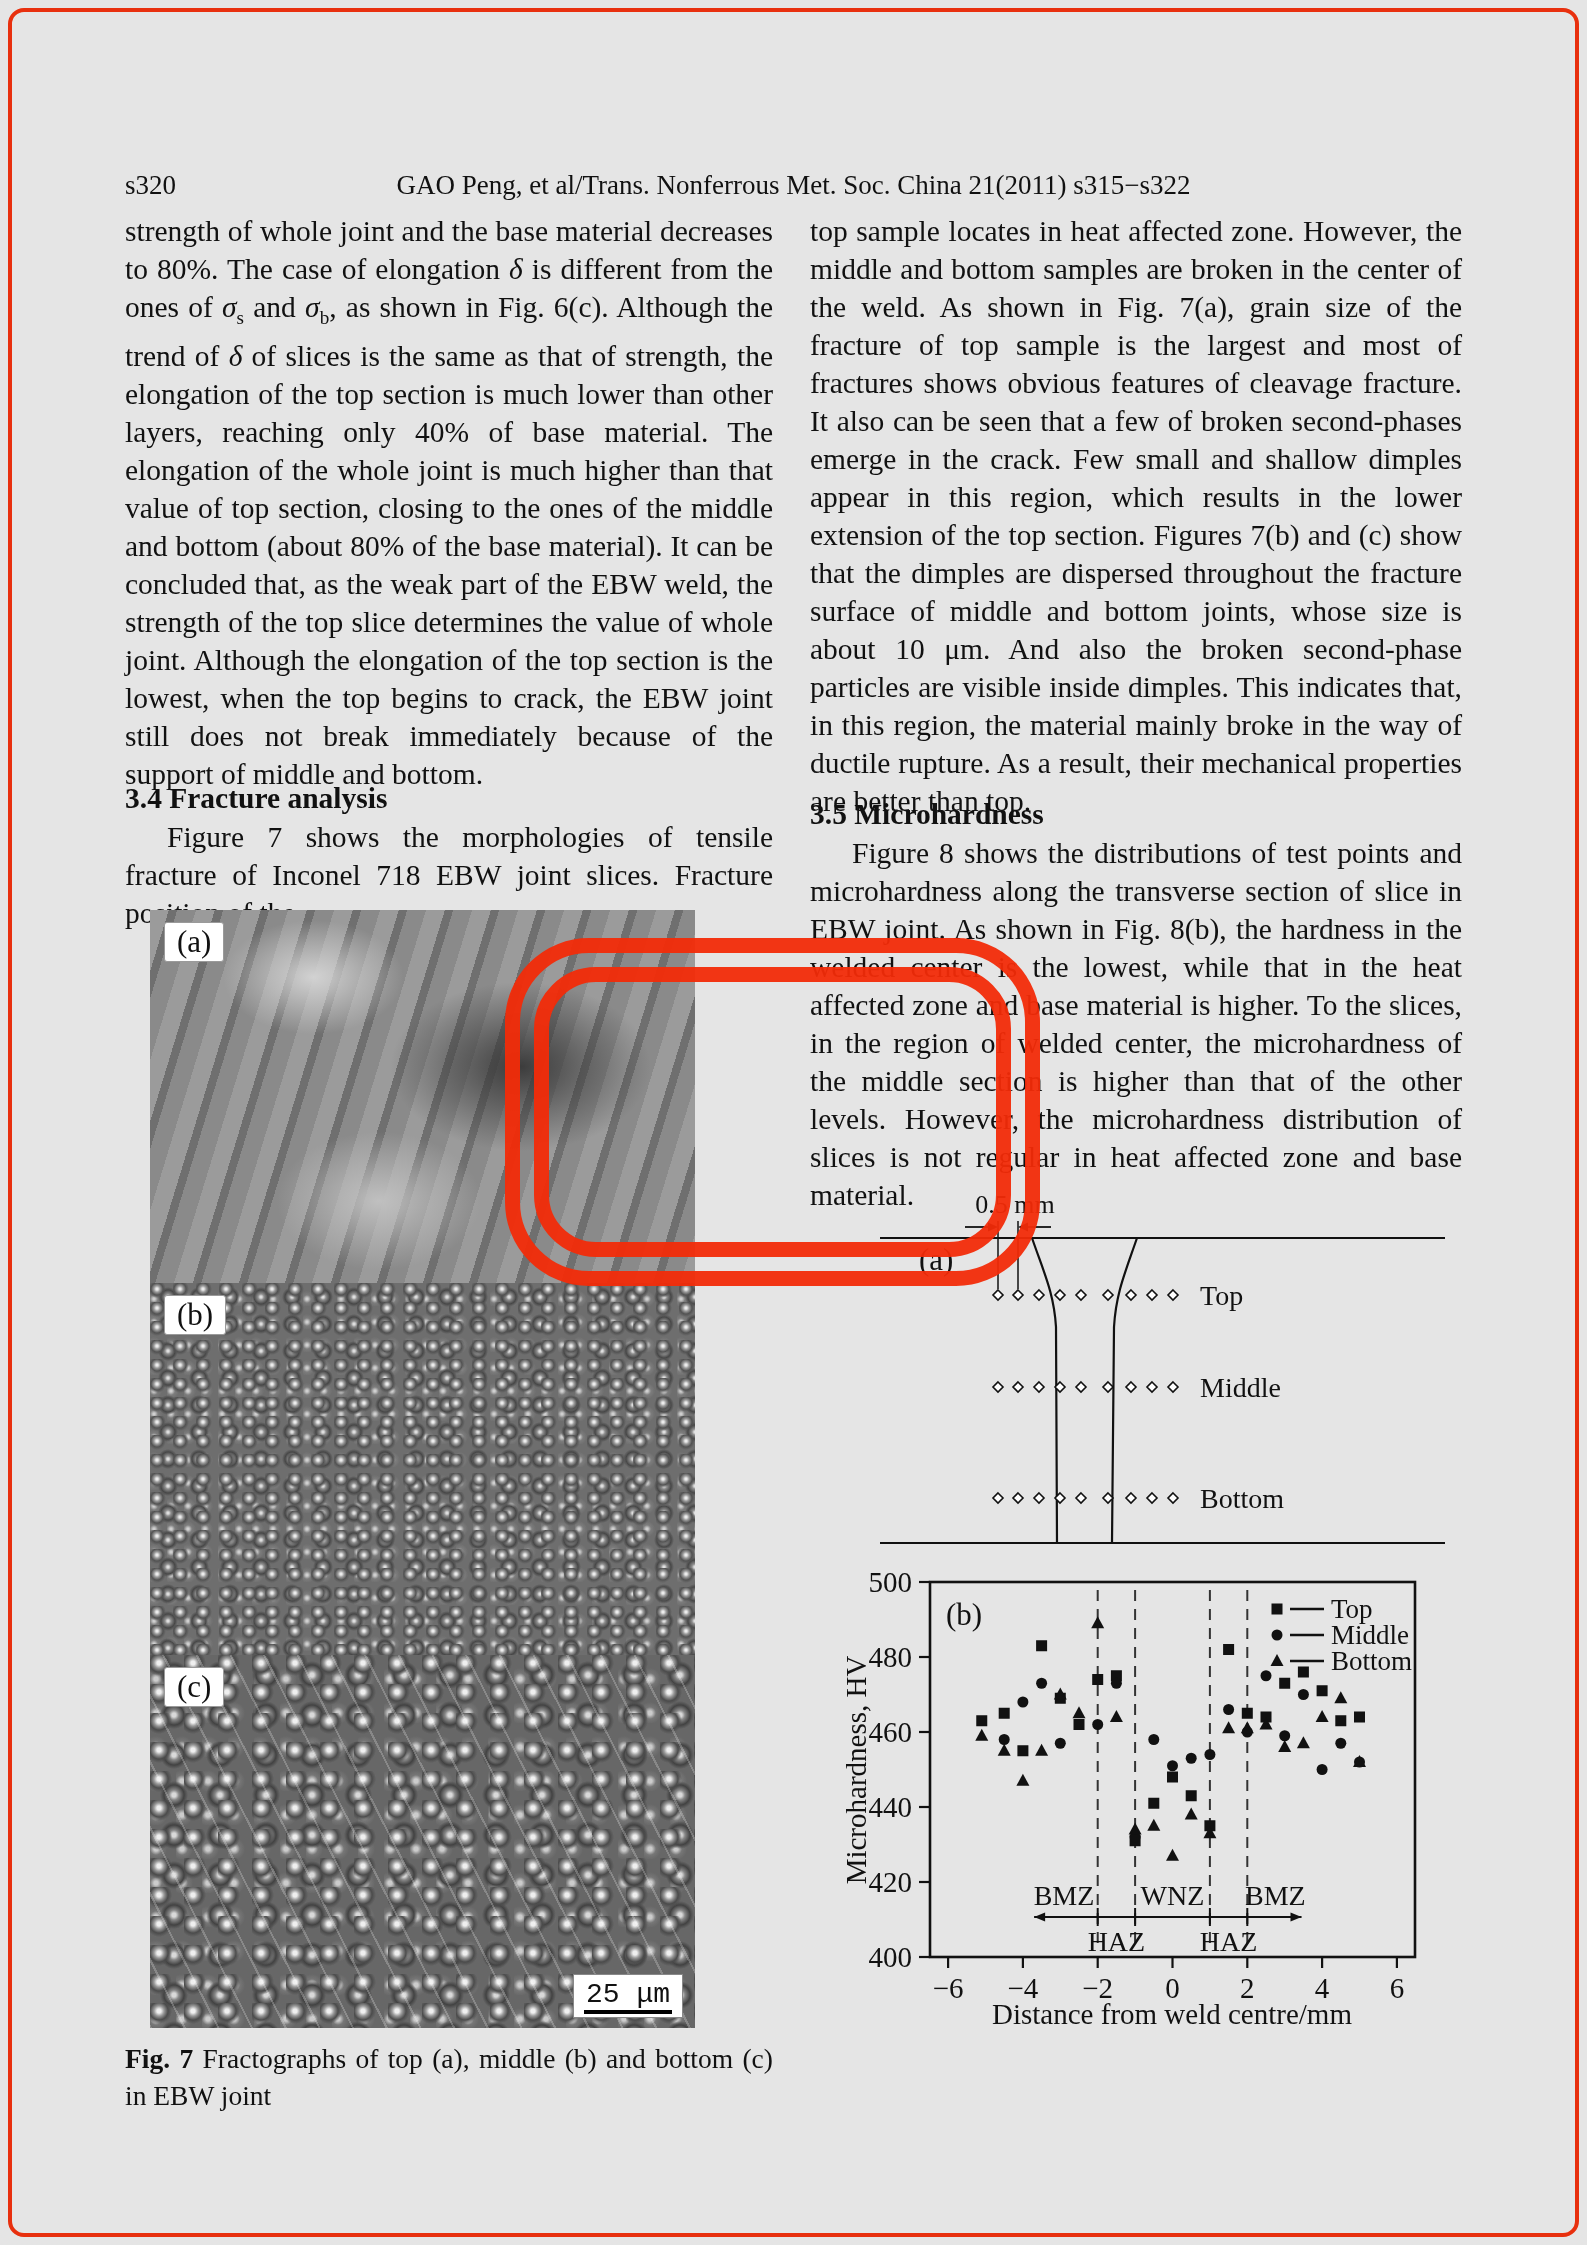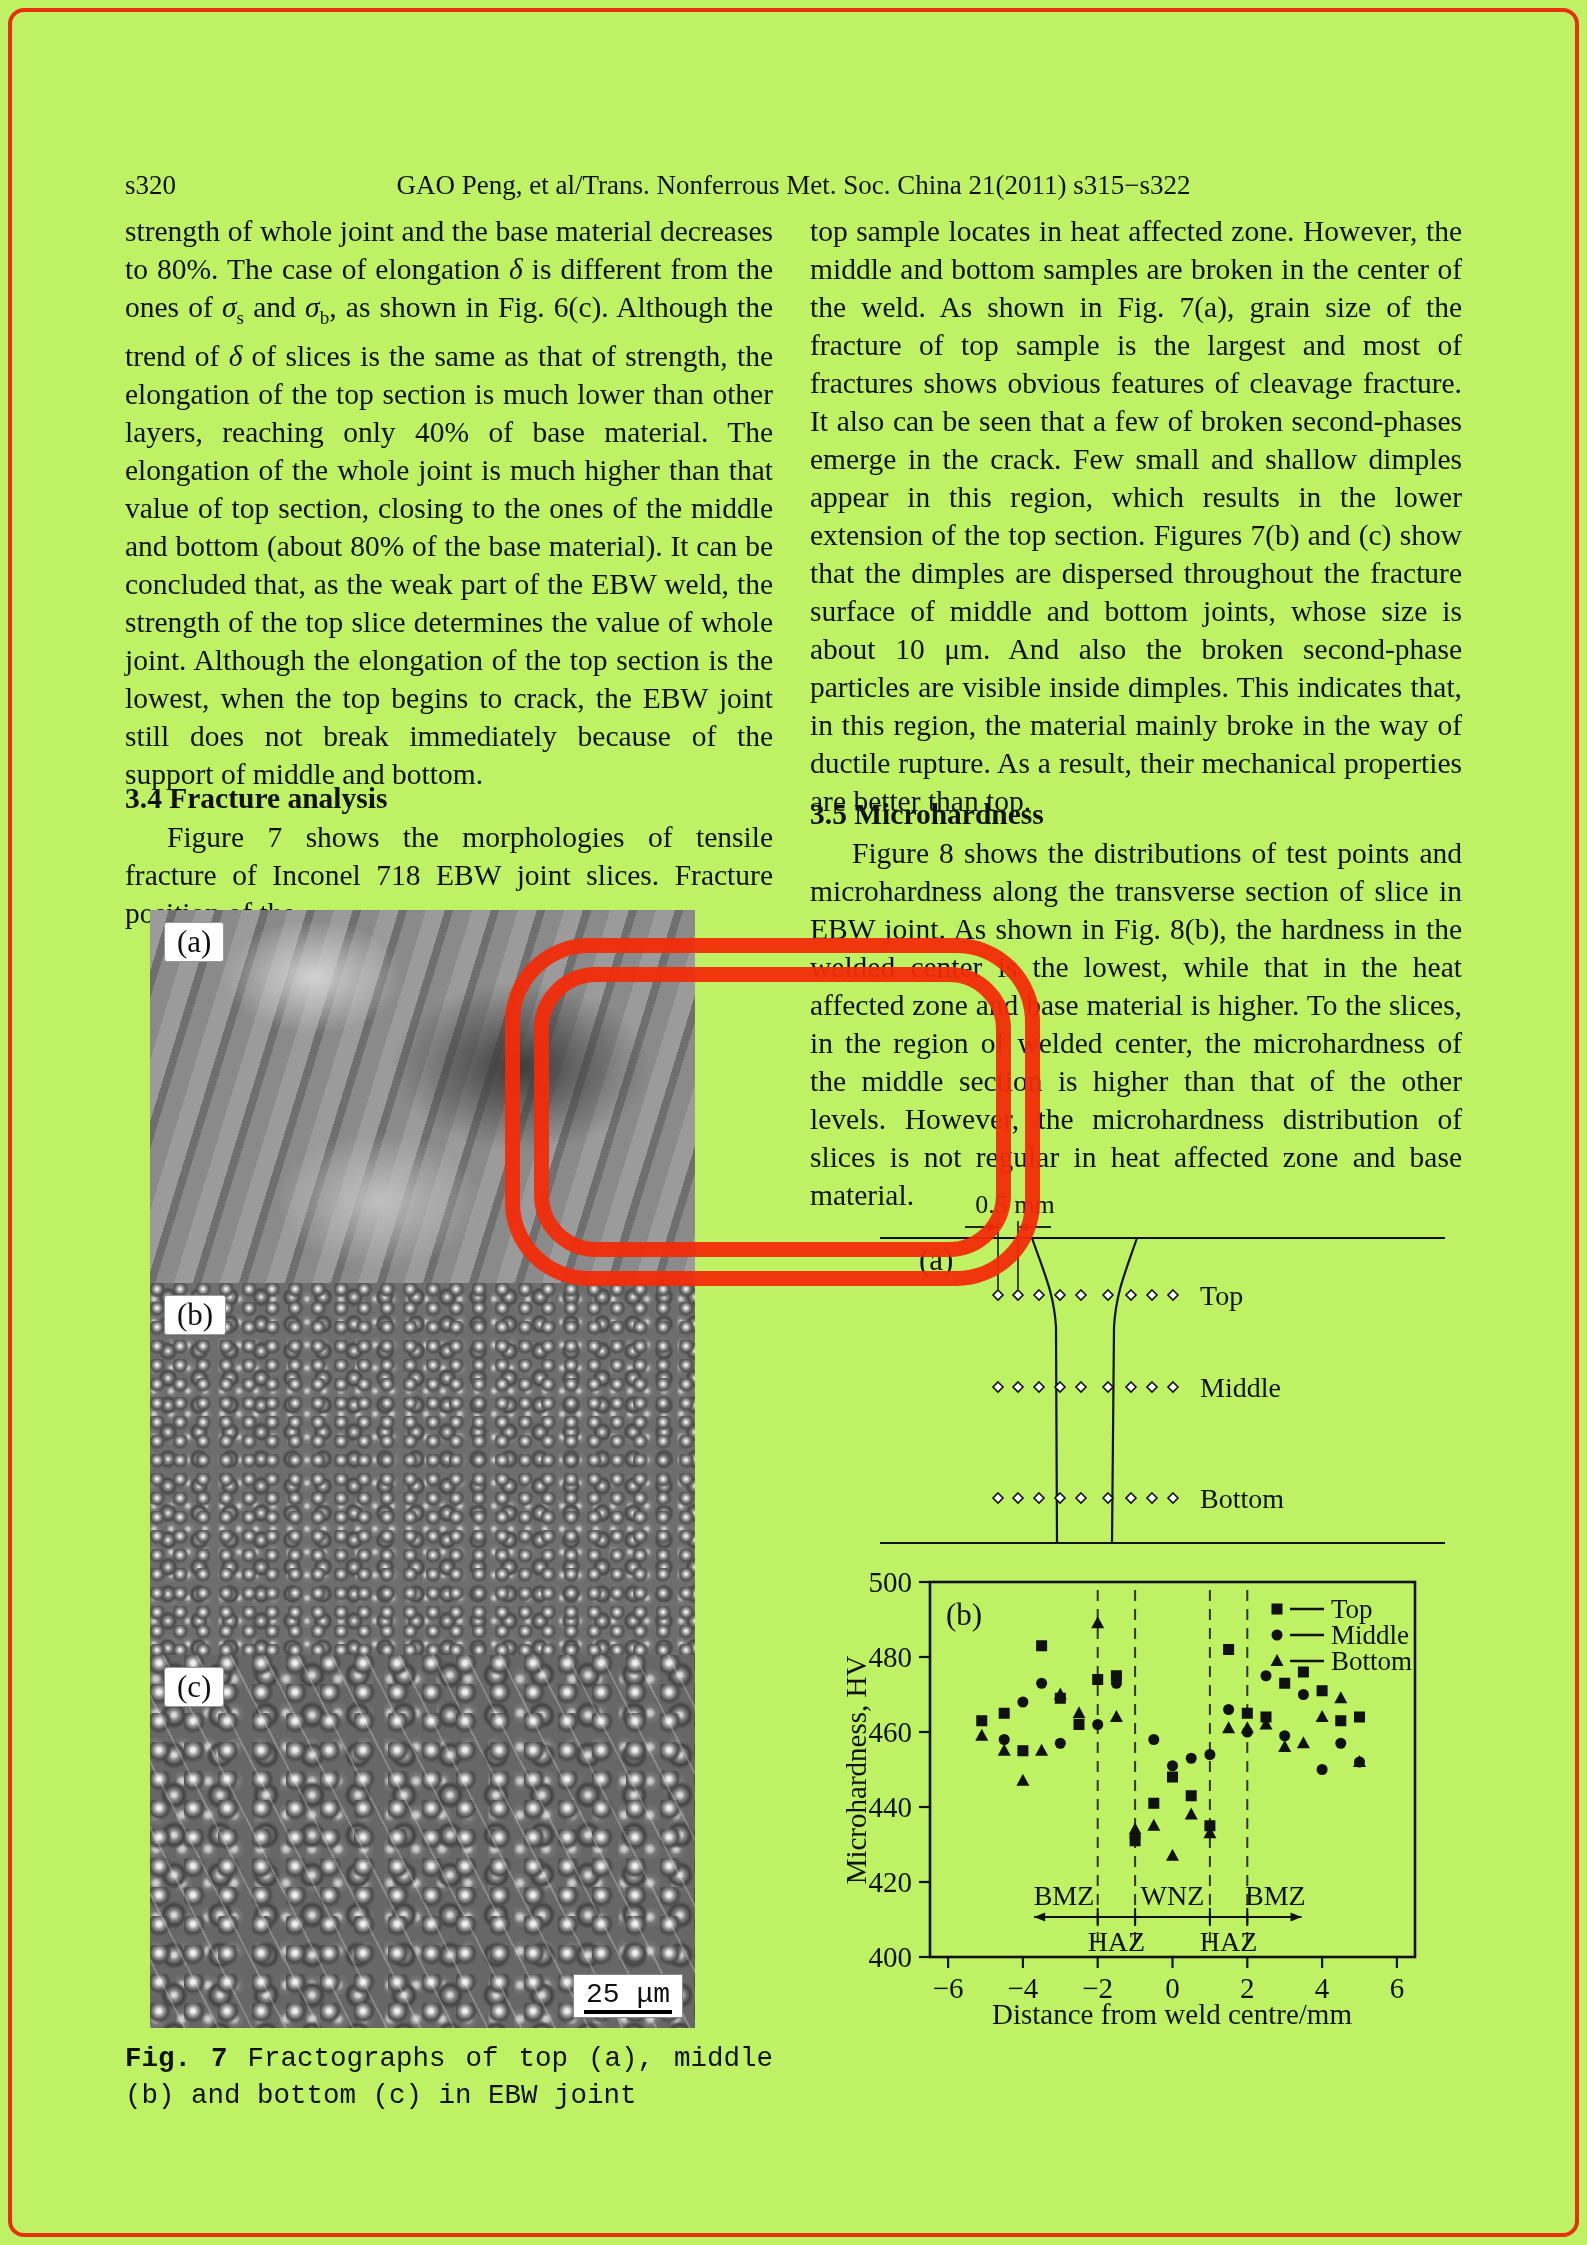--- a/index.html
+++ b/index.html
@@ -1,16 +1,16 @@
 <!DOCTYPE html>
 <html><head>
 <meta charset="utf-8">
 <style>
   html,body{margin:0;padding:0;background:#fff;}
-  .page{position:relative;width:1587px;height:2245px;background:#bef264;
+  .page{position:relative;width:1587px;height:2245px;background:#e5e5e5;
         font-family:"Liberation Serif", serif;color:#111;overflow:hidden;}
   .page-border{position:absolute;left:8px;top:8px;right:8px;bottom:8px;
         border:4px solid #e8300e;border-radius:16px;pointer-events:none;z-index:60;}
   .hdr-left{position:absolute;left:125px;top:170px;font-size:27px;}
   .hdr-center{position:absolute;left:0;top:170px;width:100%;text-align:center;font-size:27px;}
   .para{position:absolute;font-size:29.5px;line-height:38px;text-align:justify;}
   .p-left{left:125px;width:648px;}
   .p-right{left:810px;width:652px;}
   .sec-head{position:absolute;font-size:29.5px;font-weight:bold;}
   .indent{text-indent:42px;}
@@ -31,21 +31,21 @@
       repeating-linear-gradient(63deg,rgba(255,255,255,.22) 0 2px,transparent 2px 30px),
       radial-gradient(circle at 9px 8px,#efefef 2px,#9a9a9a 5px,#4b4b4b 9px,transparent 13px),
       radial-gradient(circle at 24px 20px,#d9d9d9 2px,#878787 5px,#424242 10px,transparent 14px),
       radial-gradient(circle at 6px 24px,#cccccc 2px,#767676 6px,transparent 11px);
       background-size:auto,34px 29px,46px 40px,26px 34px;}
   .panel-label{position:absolute;top:12px;left:14px;background:#fff;border:1px solid #9a9a9a;
       border-radius:3px;padding:1px 12px;font-size:31px;}
   .scale-box{position:absolute;right:12px;bottom:10px;background:#fff;border:1px solid #888;
       padding:2px 10px 7px;font-size:28px;}
   .scale-box span{border-bottom:4px solid #000;padding:0 2px;font-family:Liberation Mono, monospace;}
-  .caption{position:absolute;font-size:27.5px;line-height:37px;text-align:justify;font-family:Liberation Mono, monospace;}
+  .caption{position:absolute;font-size:27.5px;line-height:37px;text-align:justify;}
   .figsvg{position:absolute;}
   .wm-rect{position:absolute;border:15px solid #f22b08;z-index:50;opacity:.95;}
   .wm-outer{left:505px;top:938px;width:505px;height:318px;border-radius:84px;}
   .wm-inner{left:534px;top:967px;width:447px;height:260px;border-radius:62px;}
   .wm-text{position:absolute;left:520px;top:1094px;z-index:51;color:#f22b08;opacity:.95;
       font-size:52px;font-weight:bold;letter-spacing:-1px;white-space:nowrap;
       font-family:"Liberation Sans",sans-serif;}
   svg text{font-family:"Liberation Serif",serif;fill:#111;}
 </style>
 </head>

